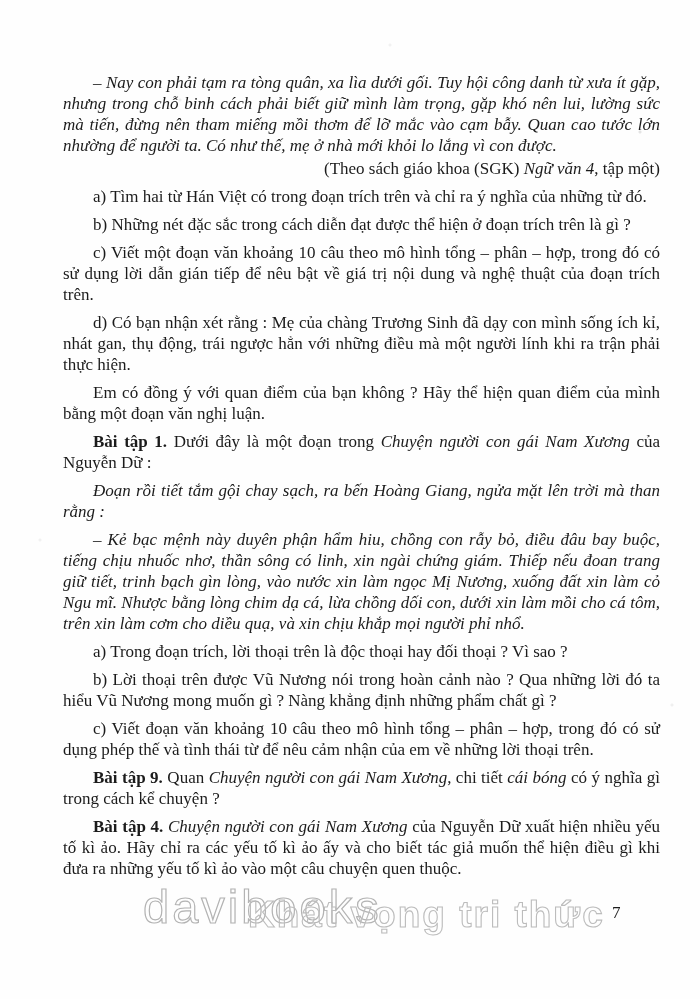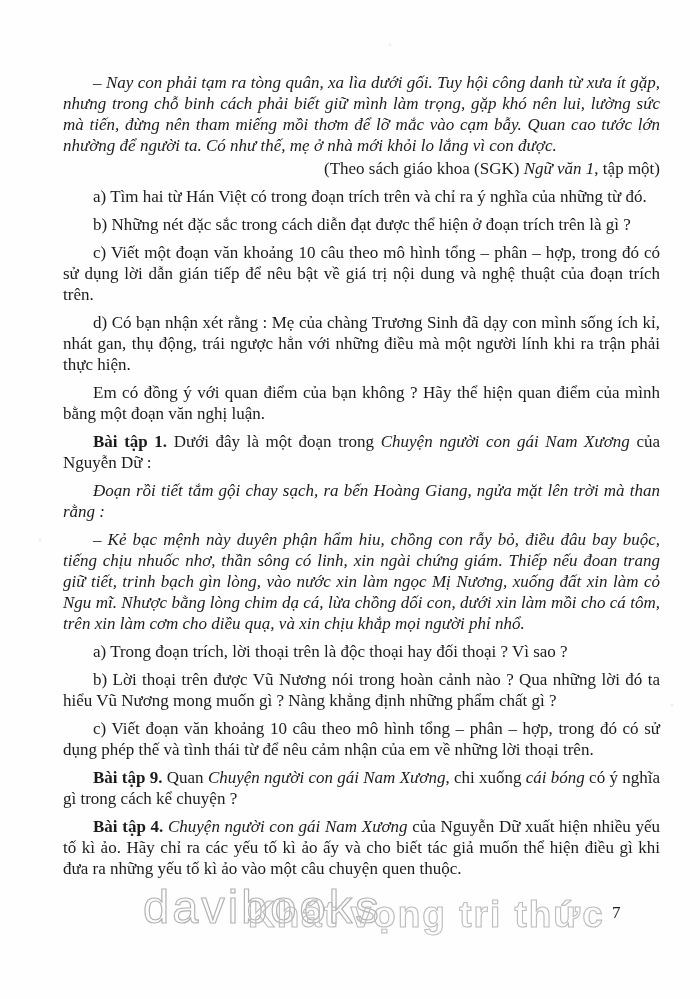--- a/index.html
+++ b/index.html
@@ -92,21 +92,21 @@
   }
 </style>
 </head>
 <body>
 
 <div class="page">
   <div class="body-text">
 
     <p class="quote first">– Nay con phải tạm ra tòng quân, xa lìa dưới gối. Tuy hội công danh từ xưa ít gặp, nhưng trong chỗ binh cách phải biết giữ mình làm trọng, gặp khó nên lui, lường sức mà tiến, đừng nên tham miếng mồi thơm để lỡ mắc vào cạm bẫy. Quan cao tước lớn nhường để người ta. Có như thế, mẹ ở nhà mới khỏi lo lắng vì con được.</p>
 
-    <p class="attribution"><span>(Theo sách giáo khoa (SGK) </span><span class="it">Ngữ văn 1</span><span>, tập một)</span></p>
+    <p class="attribution"><span>(Theo sách giáo khoa (SGK) </span><span class="it">Ngữ văn 4</span><span>, tập một)</span></p>
 
     <p>a) Tìm hai từ Hán Việt có trong đoạn trích trên và chỉ ra ý nghĩa của những từ đó.</p>
 
     <p>b) Những nét đặc sắc trong cách diễn đạt được thể hiện ở đoạn trích trên là gì ?</p>
 
     <p>c) Viết một đoạn văn khoảng 10 câu theo mô hình tổng – phân – hợp, trong đó có sử dụng lời dẫn gián tiếp để nêu bật về giá trị nội dung và nghệ thuật của đoạn trích trên.</p>
 
     <p>d) Có bạn nhận xét rằng : Mẹ của chàng Trương Sinh đã dạy con mình sống ích kỉ, nhát gan, thụ động, trái ngược hẳn với những điều mà một người lính khi ra trận phải thực hiện.</p>
 
     <p>Em có đồng ý với quan điểm của bạn không ? Hãy thể hiện quan điểm của mình bằng một đoạn văn nghị luận.</p>
@@ -116,21 +116,21 @@
     <p class="quote">Đoạn rồi tiết tắm gội chay sạch, ra bến Hoàng Giang, ngửa mặt lên trời mà than rằng :</p>
 
     <p class="quote">– Kẻ bạc mệnh này duyên phận hẩm hiu, chồng con rẫy bỏ, điều đâu bay buộc, tiếng chịu nhuốc nhơ, thần sông có linh, xin ngài chứng giám. Thiếp nếu đoan trang giữ tiết, trinh bạch gìn lòng, vào nước xin làm ngọc Mị Nương, xuống đất xin làm cỏ Ngu mĩ. Nhược bằng lòng chim dạ cá, lừa chồng dối con, dưới xin làm mồi cho cá tôm, trên xin làm cơm cho diều quạ, và xin chịu khắp mọi người phỉ nhổ.</p>
 
     <p>a) Trong đoạn trích, lời thoại trên là độc thoại hay đối thoại ? Vì sao ?</p>
 
     <p>b) Lời thoại trên được Vũ Nương nói trong hoàn cảnh nào ? Qua những lời đó ta hiểu Vũ Nương mong muốn gì ? Nàng khẳng định những phẩm chất gì ?</p>
 
     <p>c) Viết đoạn văn khoảng 10 câu theo mô hình tổng – phân – hợp, trong đó có sử dụng phép thế và tình thái từ để nêu cảm nhận của em về những lời thoại trên.</p>
 
-    <p><span class="bd">Bài tập 9.</span><span> Quan </span><span class="it">Chuyện người con gái Nam Xương</span><span>, chi xuống </span><span class="it">cái bóng</span><span> có ý nghĩa gì trong cách kể chuyện ?</span></p>
+    <p><span class="bd">Bài tập 9.</span><span> Quan </span><span class="it">Chuyện người con gái Nam Xương</span><span>, chi tiết </span><span class="it">cái bóng</span><span> có ý nghĩa gì trong cách kể chuyện ?</span></p>
 
     <p><span class="bd">Bài tập 4.</span><span> </span><span class="it">Chuyện người con gái Nam Xương</span><span> của Nguyễn Dữ xuất hiện nhiều yếu tố kì ảo. Hãy chỉ ra các yếu tố kì ảo ấy và cho biết tác giả muốn thể hiện điều gì khi đưa ra những yếu tố kì ảo vào một câu chuyện quen thuộc.</span></p>
 
   </div>
 
   <div class="watermark-brand">davibooks</div>
   <div class="watermark-slogan">Khát vọng tri thức</div>
   <div class="page-number">7</div>
 </div>
 

